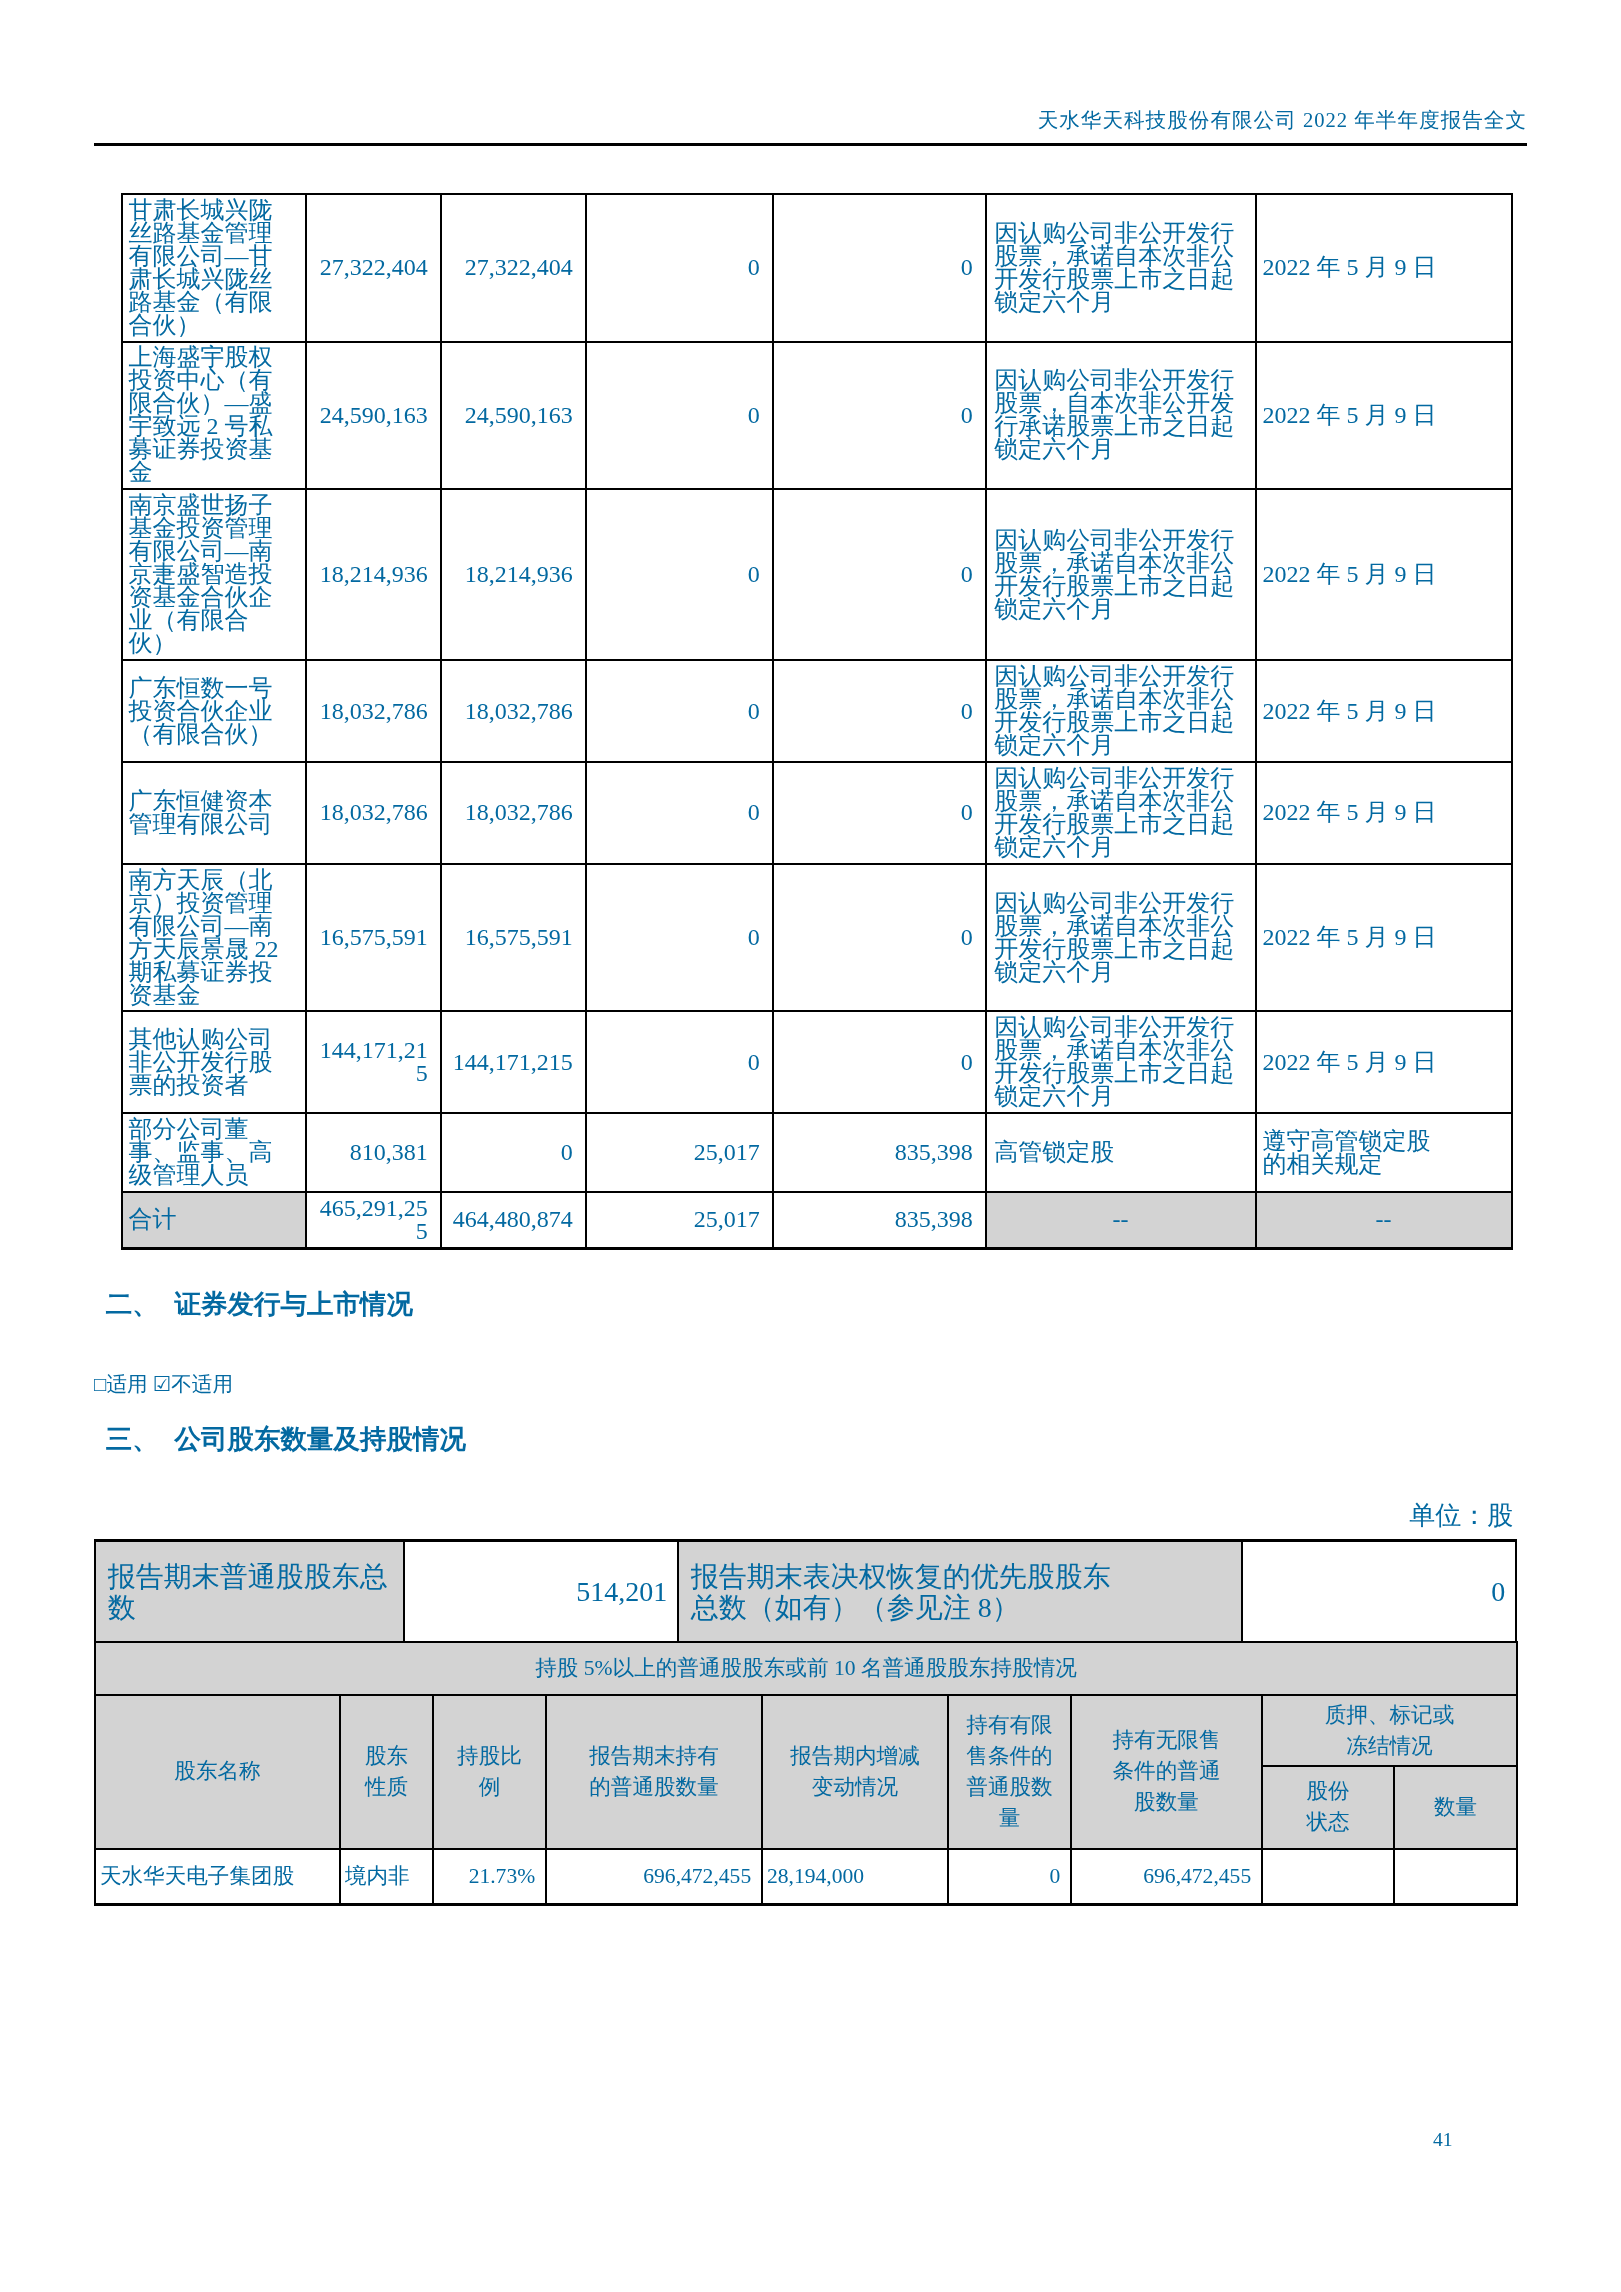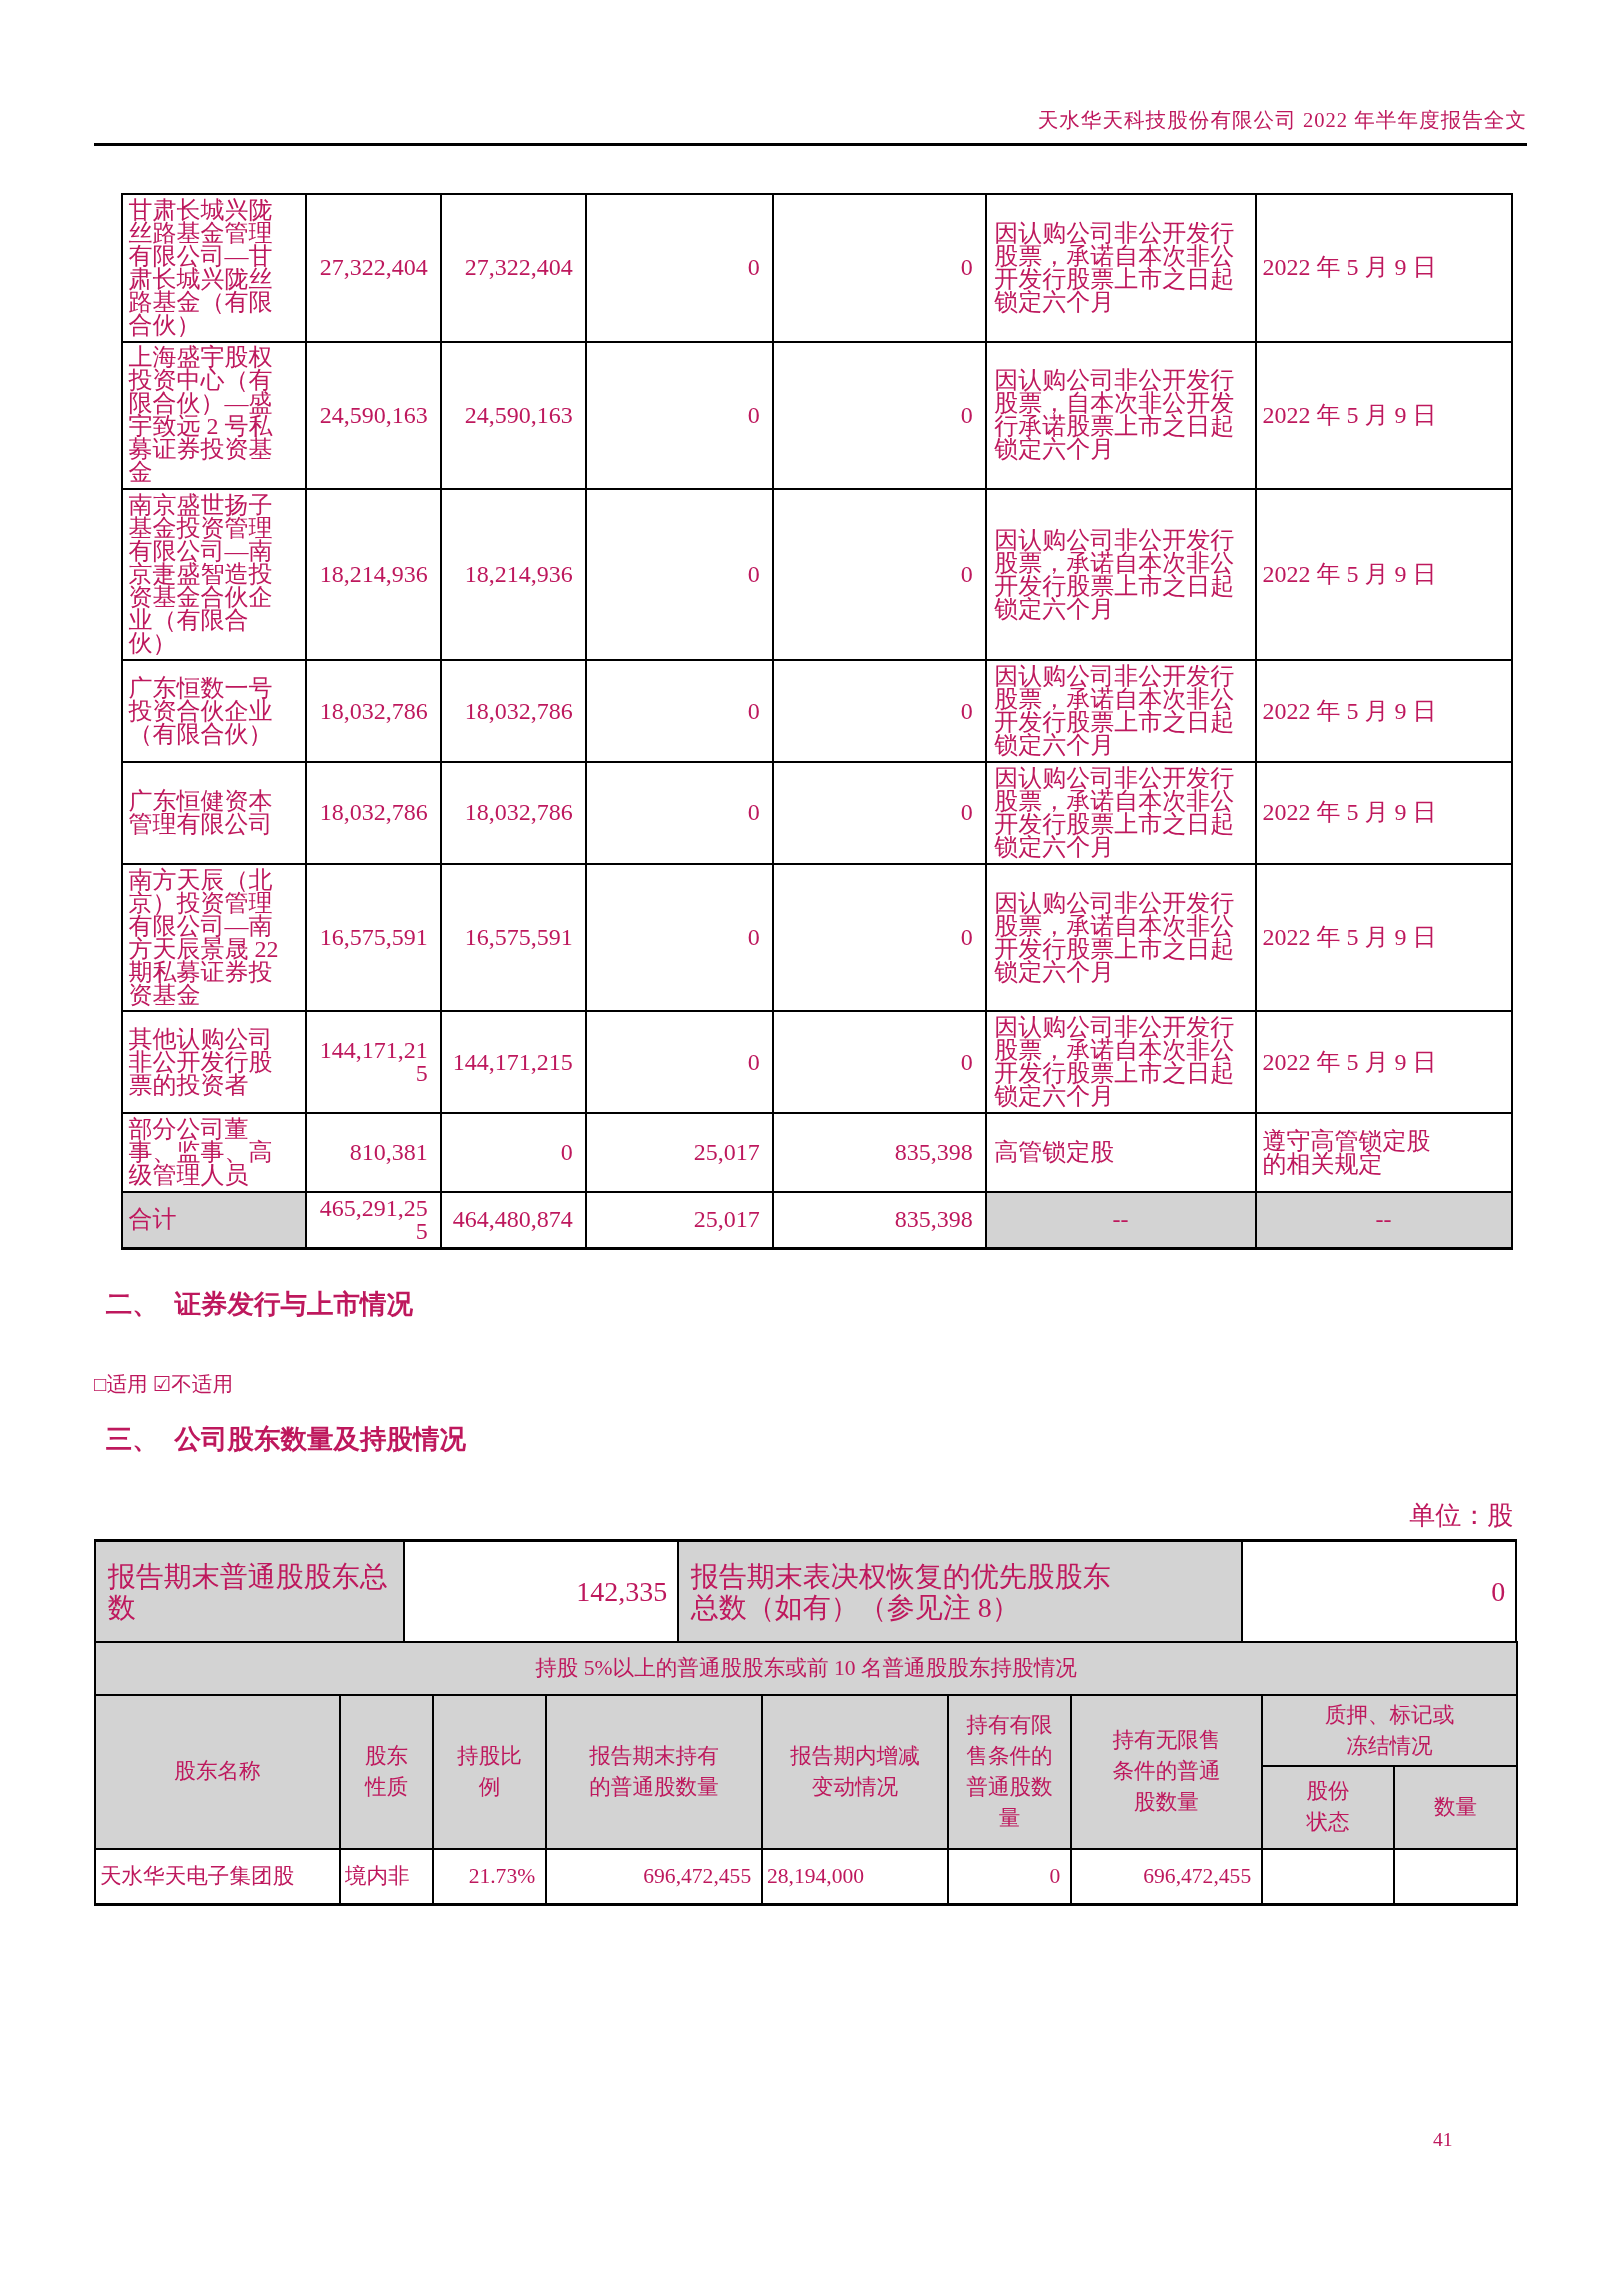--- a/index.html
+++ b/index.html
@@ -1,18 +1,18 @@
 <!DOCTYPE html>
 <html><head>
 <meta charset="utf-8">
 <style>
   html,body{margin:0;padding:0;background:#ffffff;}
   .page{
     position:relative;width:1621px;height:2282px;background:#fff;
-    font-family:"Liberation Serif","DejaVu Serif",serif;color:#be185d;
+    font-family:"Liberation Serif","DejaVu Serif",serif;color:#0369a1;
     overflow:hidden;
   }
   .content{padding:0 94px;}
   .doc-header{padding-top:106px;text-align:right;font-size:20.6px;line-height:29px;letter-spacing:1px;}
   .header-rule{border-top:3.9px solid #000;margin-top:7.8px;height:0;}
 
   table{border-collapse:collapse;table-layout:fixed;}
   td{border:2px solid #000;vertical-align:middle;word-break:break-all;}
 
   
@@ -182,21 +182,21 @@
     <table class="t2sum">
       <colgroup>
         <col style="width:309px">
           <col style="width:274px">
           <col style="width:564px">
           <col style="width:274px">
       </colgroup>
       <tbody>
         <tr>
           <td class="lbl gray">报告期末普通股股东总数</td>
-          <td class="val">142,335</td>
+          <td class="val">514,201</td>
           <td class="lbl2 gray">报告期末表决权恢复的优先股股东总数（如有）（参见注 8）</td>
           <td class="val">0</td>
         </tr>
       </tbody>
     </table>
 
     <table class="t2">
       <colgroup>
         <col style="width:245px">
           <col style="width:93px">

